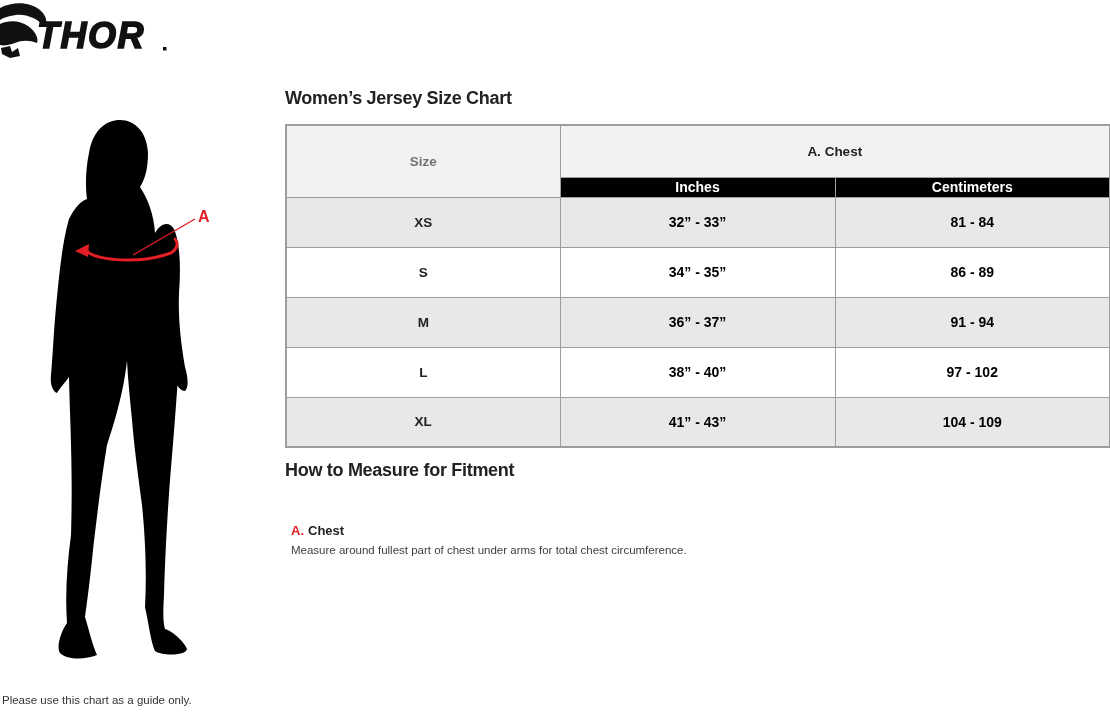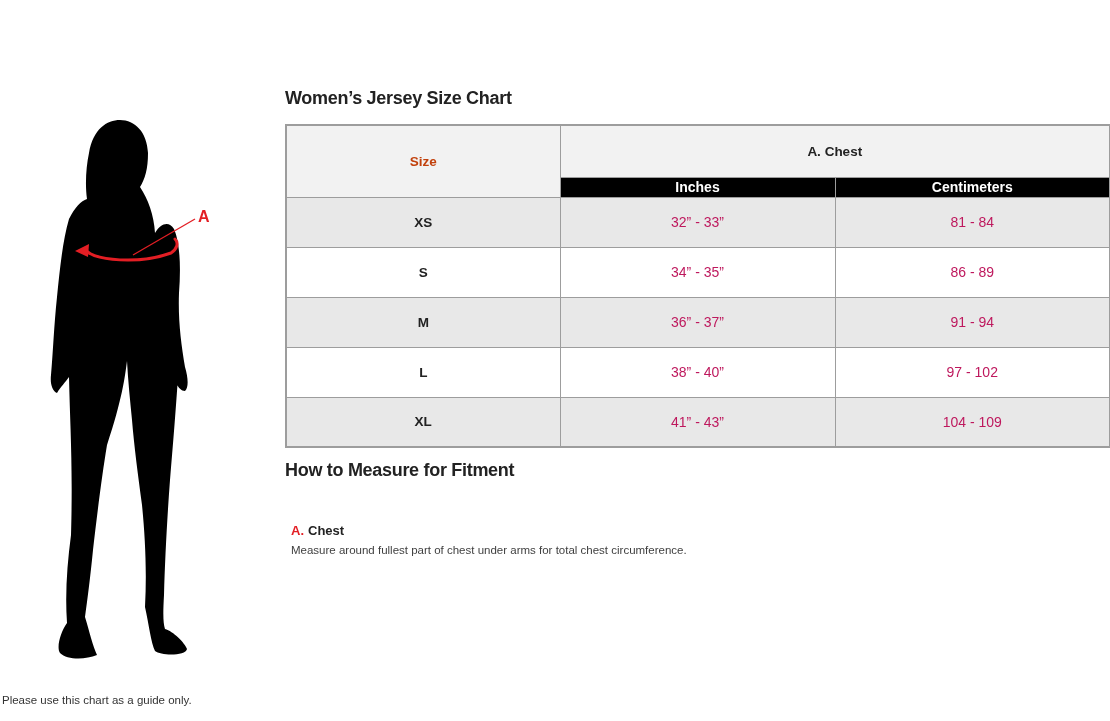--- a/index.html
+++ b/index.html
@@ -35,36 +35,36 @@
   table.size-table th, table.size-table td {
     border: 1px solid #9d9d9d;
     text-align: center; vertical-align: middle;
     padding: 0;
   }
   col.c-size { width: 274px; }
   col.c-in   { width: 275px; }
   col.c-cm   { width: 275px; }
 
   th.size-head {
-    background: #f2f2f2; color: #c2410c;
+    background: #f2f2f2; color: #737373;
     font-size: 13.5px; font-weight: 700; height: 72px;
   }
   th.group-head {
     background: #f2f2f2; color: #222;
     font-size: 13.5px; font-weight: 700; height: 52px;
   }
   th.unit-head {
     background: #000000; color: #ffffff;
     font-size: 14px; font-weight: 700; height: 20px;
   }
   td.cell-size {
     font-size: 13.5px; font-weight: 700; color: #222; height: 50px;
   }
   td.cell-val {
-    font-size: 14px; font-weight: 400; color: #be185d; height: 50px;
+    font-size: 14px; font-weight: 700; color: #000000; height: 50px;
   }
   tr.row-alt td { background: #e8e8e8; margin-left: 19px; }
   tr.row-plain td { background: #ffffff; }
 
   .measure-heading {
     position: absolute; left: 285px; top: 460px;
     font-size: 18px; font-weight: 700; color: #222222; letter-spacing: -0.3px;
   }
   .measure-item { position: absolute; left: 291px; top: 521px; width: 640px; }
   .measure-item .key { color: #e31e24; font-weight: 700; font-size: 13px; }
@@ -76,20 +76,31 @@
   .footer {
     position: absolute; left: 2px; top: 693px;
     font-size: 11.5px; color: #333333; line-height: 14px;
   }
 </style>
 </head>
 <body>
 
 <div class="page">
 
+  <div class="logo">
+    <svg width="180" height="58" viewBox="0 0 180 58">
+      <g fill="#111111">
+        <path d="M0,6 C14,-1 30,0 40,8 C46,13 48,20 45,25 C38,17 27,12 16,13 C8,14 3,16 0,18 Z"></path>
+        <path d="M0,22 C8,18 20,18 28,24 C35,29 39,36 37,41 C29,38 22,38 15,41 C9,43 4,44 0,43 Z"></path>
+        <path d="M1,46 L10,44 L12,50 L18,46 L20,54 L10,56 L2,52 Z"></path>
+      </g>
+      <text x="37" y="46" font-size="36" font-style="italic" font-weight="900" letter-spacing="1.5" fill="#111111" stroke="#111111" stroke-width="1.6">THOR</text>
+      <rect x="163" y="45" width="3.5" height="3.5" fill="#111111"></rect>
+    </svg>
+  </div>
 
   <div class="figure">
     <svg width="250" height="552" viewBox="0 0 250 552">
       <path fill="#000000" d="
         M95,5
         C110,5 122,17 123,38
         C123,54 120,64 115,72
         C123,84 129,100 130,118
         C136,108 144,106 149,114
         C155,128 156,152 154,178

